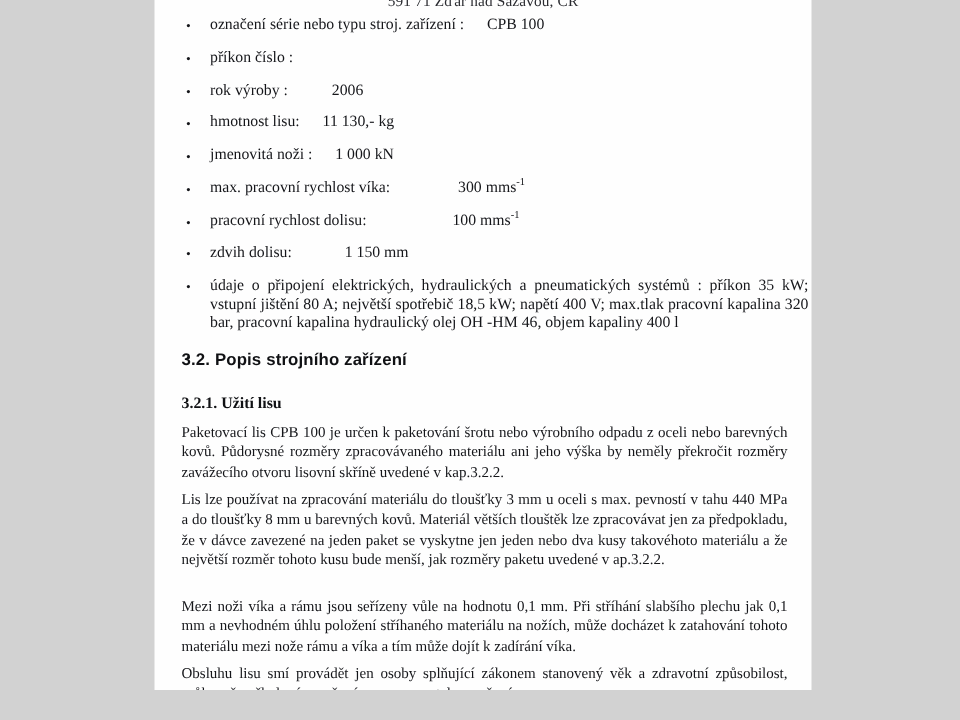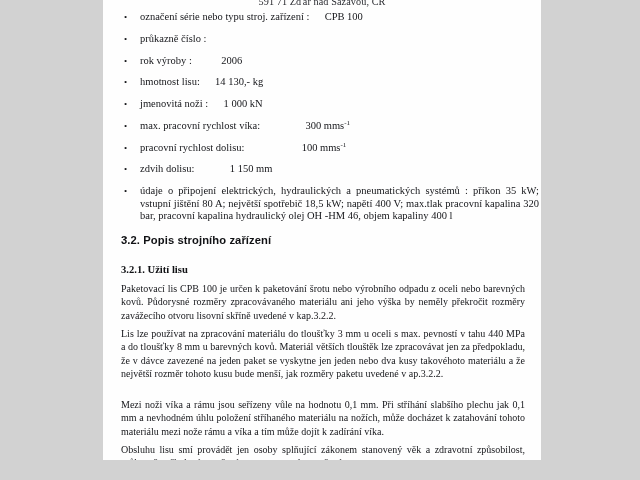--- a/index.html
+++ b/index.html
@@ -147,36 +147,36 @@
 
         <li class="spec-item">
           <span class="bullet">•</span>
           <span class="spec-label">označení série nebo typu stroj. zařízení :</span>
           <span class="gap-sm"></span>
           <span class="spec-value">CPB 100</span>
         </li>
 
         <li class="spec-item">
           <span class="bullet">•</span>
-          <span class="spec-label">průkazně číslo :</span>
+          <span class="spec-label">příkon číslo :</span>
           <span class="spec-value"></span>
         </li>
 
         <li class="spec-item">
           <span class="bullet">•</span>
           <span class="spec-label">rok výroby :</span>
           <span class="gap-md"></span>
           <span class="spec-value">2006</span>
         </li>
 
         <li class="spec-item">
           <span class="bullet">•</span>
           <span class="spec-label">hmotnost lisu:</span>
           <span class="gap-sm"></span>
-          <span class="spec-value">14 130,- kg</span>
+          <span class="spec-value">11 130,- kg</span>
         </li>
 
         <li class="spec-item">
           <span class="bullet">•</span>
           <span class="spec-label">jmenovitá noži :</span>
           <span class="gap-sm"></span>
           <span class="spec-value">1 000 kN</span>
         </li>
 
         <li class="spec-item">

